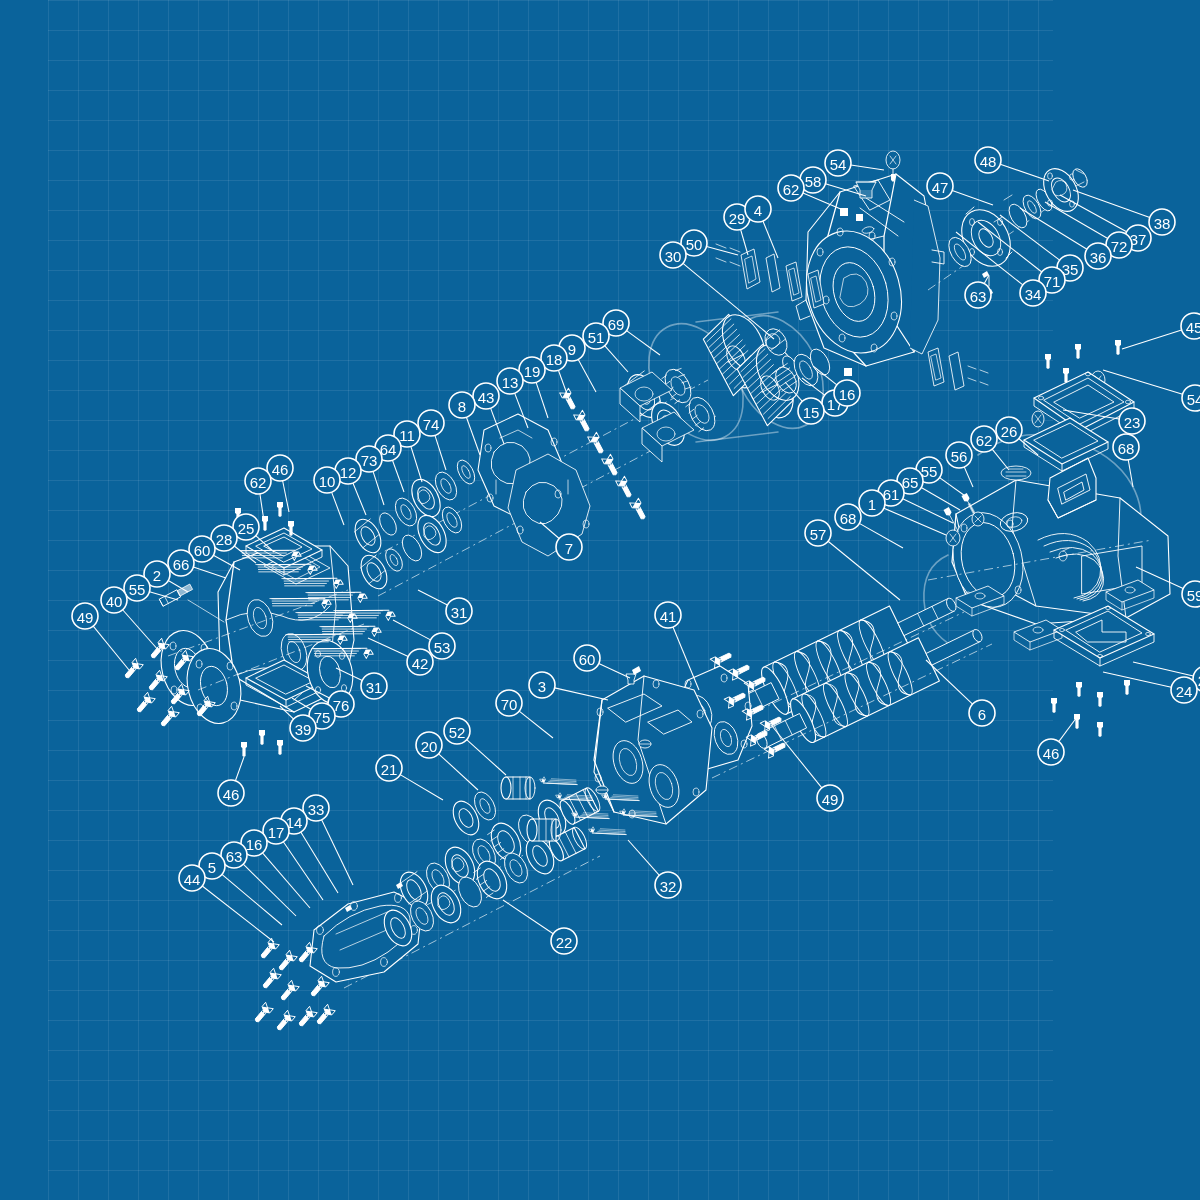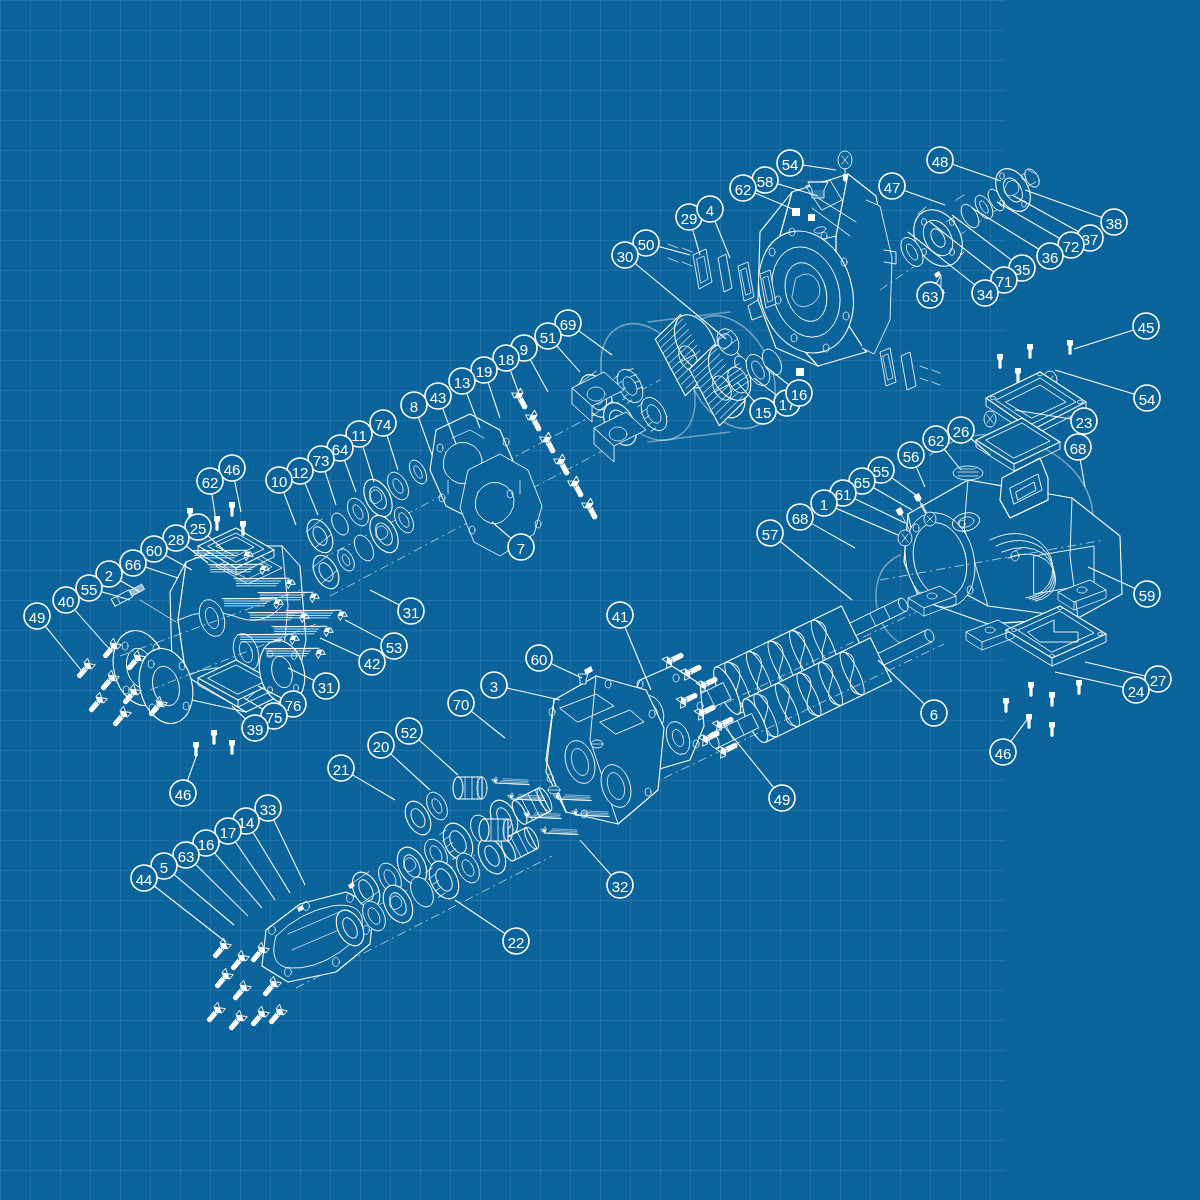--- a/index.html
+++ b/index.html
@@ -10,20 +10,21 @@
     background:#0a639b;
   }
   #sheet{
     position:relative;width:1005px;height:1200px;
     background-color:#0a639b;
     background-image:
       linear-gradient(to right, rgba(255,255,255,0.085) 1.4px, transparent 1.4px),
       linear-gradient(to bottom, rgba(255,255,255,0.085) 1.4px, transparent 1.4px);
     background-size:30px 30px;
     background-position:0 0;
+    margin-left:48px;
   }
   #artboard{position:absolute;inset:0;}
   svg.layer{position:absolute;left:0;top:0;width:1200px;height:1200px;overflow:visible;}
   .ink{fill:none;stroke:#ffffff;stroke-width:1.25;stroke-linecap:round;stroke-linejoin:round;}
   .ink-thin{fill:none;stroke:#ffffff;stroke-width:0.9;stroke-linecap:round;stroke-linejoin:round;}
   .ink-hair{fill:none;stroke:#ffffff;stroke-width:0.7;stroke-linecap:round;stroke-linejoin:round;}
   .ghost{fill:none;stroke:rgba(255,255,255,0.40);stroke-width:1.6;stroke-linecap:round;stroke-linejoin:round;}
   .axis{fill:none;stroke:rgba(255,255,255,0.62);stroke-width:1;stroke-dasharray:9 4 2 4;}
   .solidw{fill:#ffffff;stroke:none;}
   .fillbg{fill:#0a639b;stroke:#ffffff;stroke-width:1.1;stroke-linejoin:round;}

